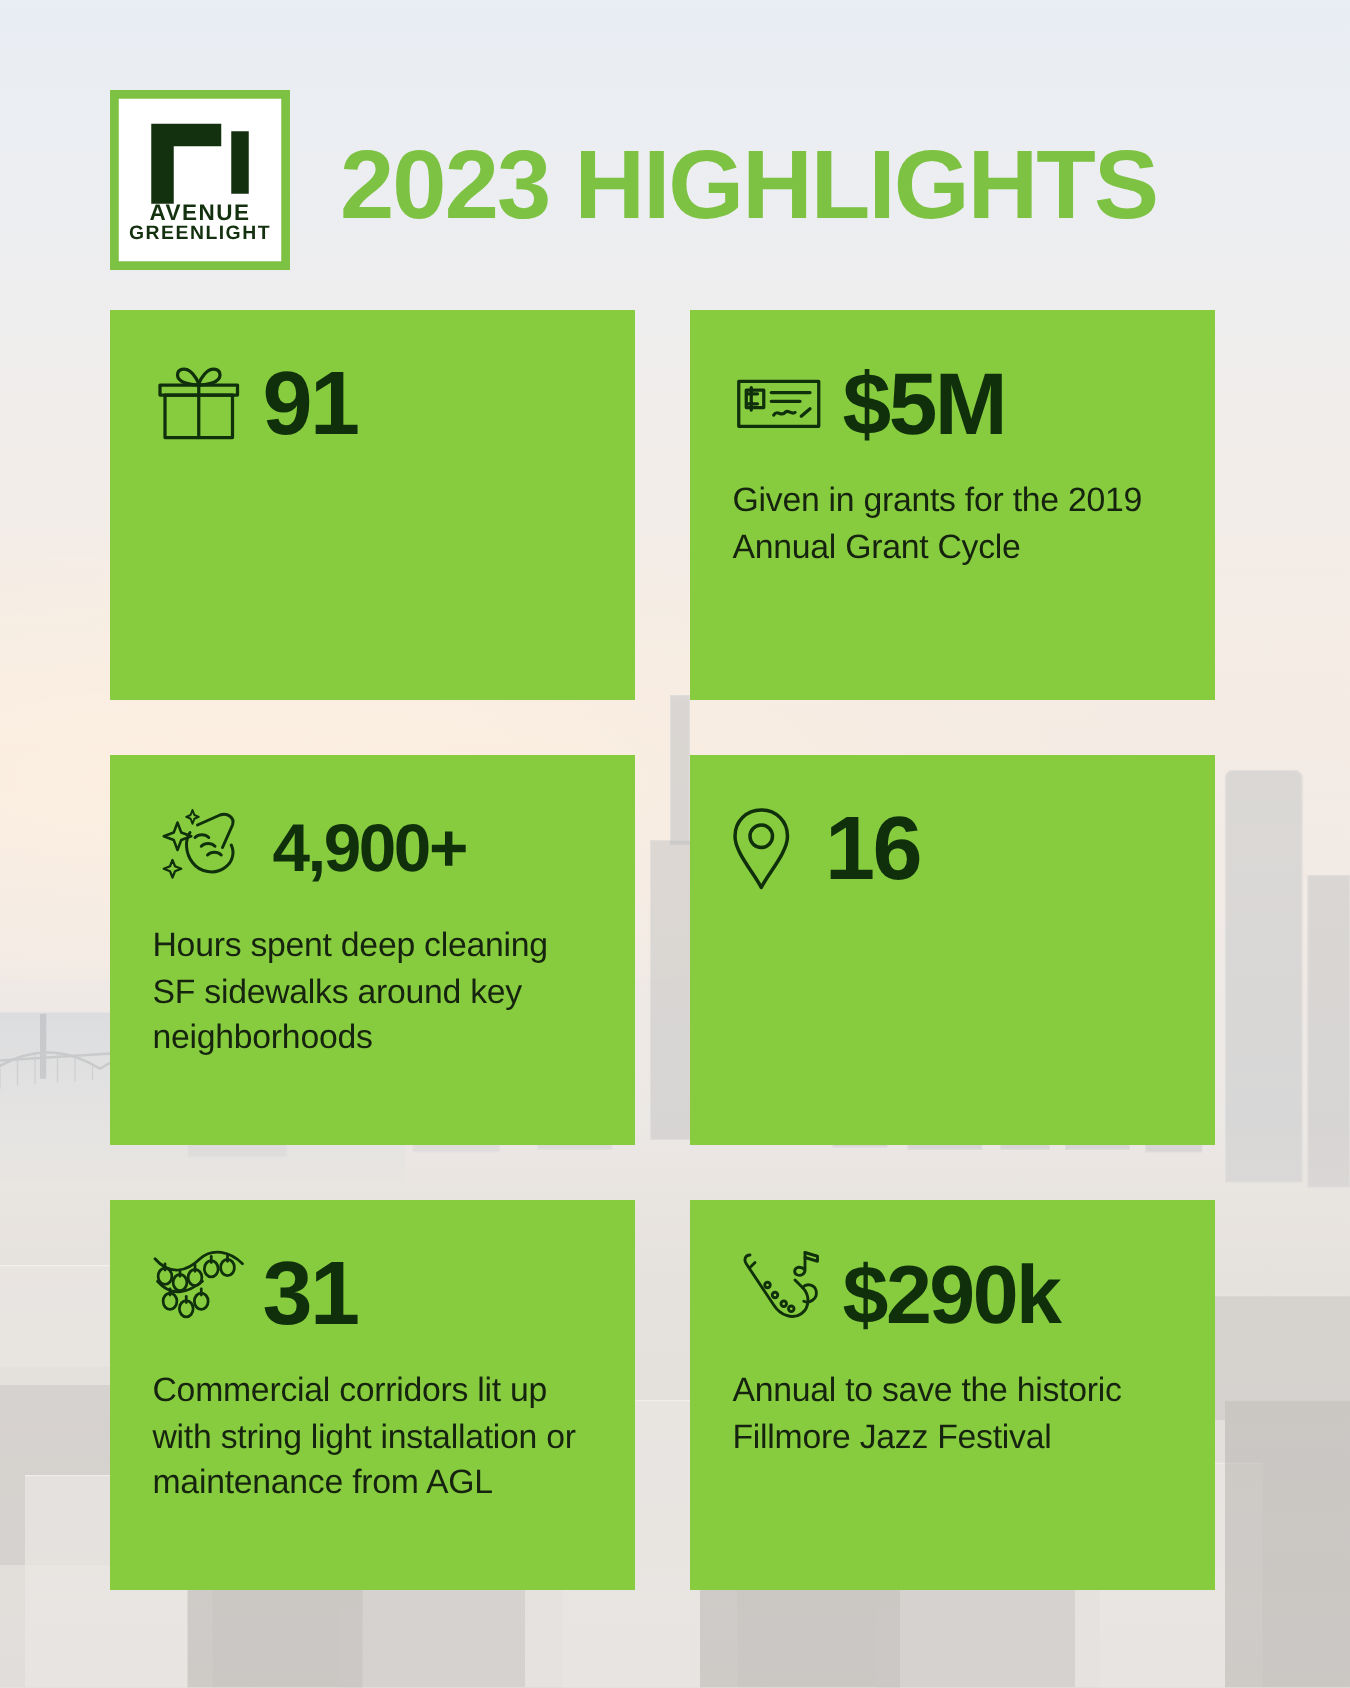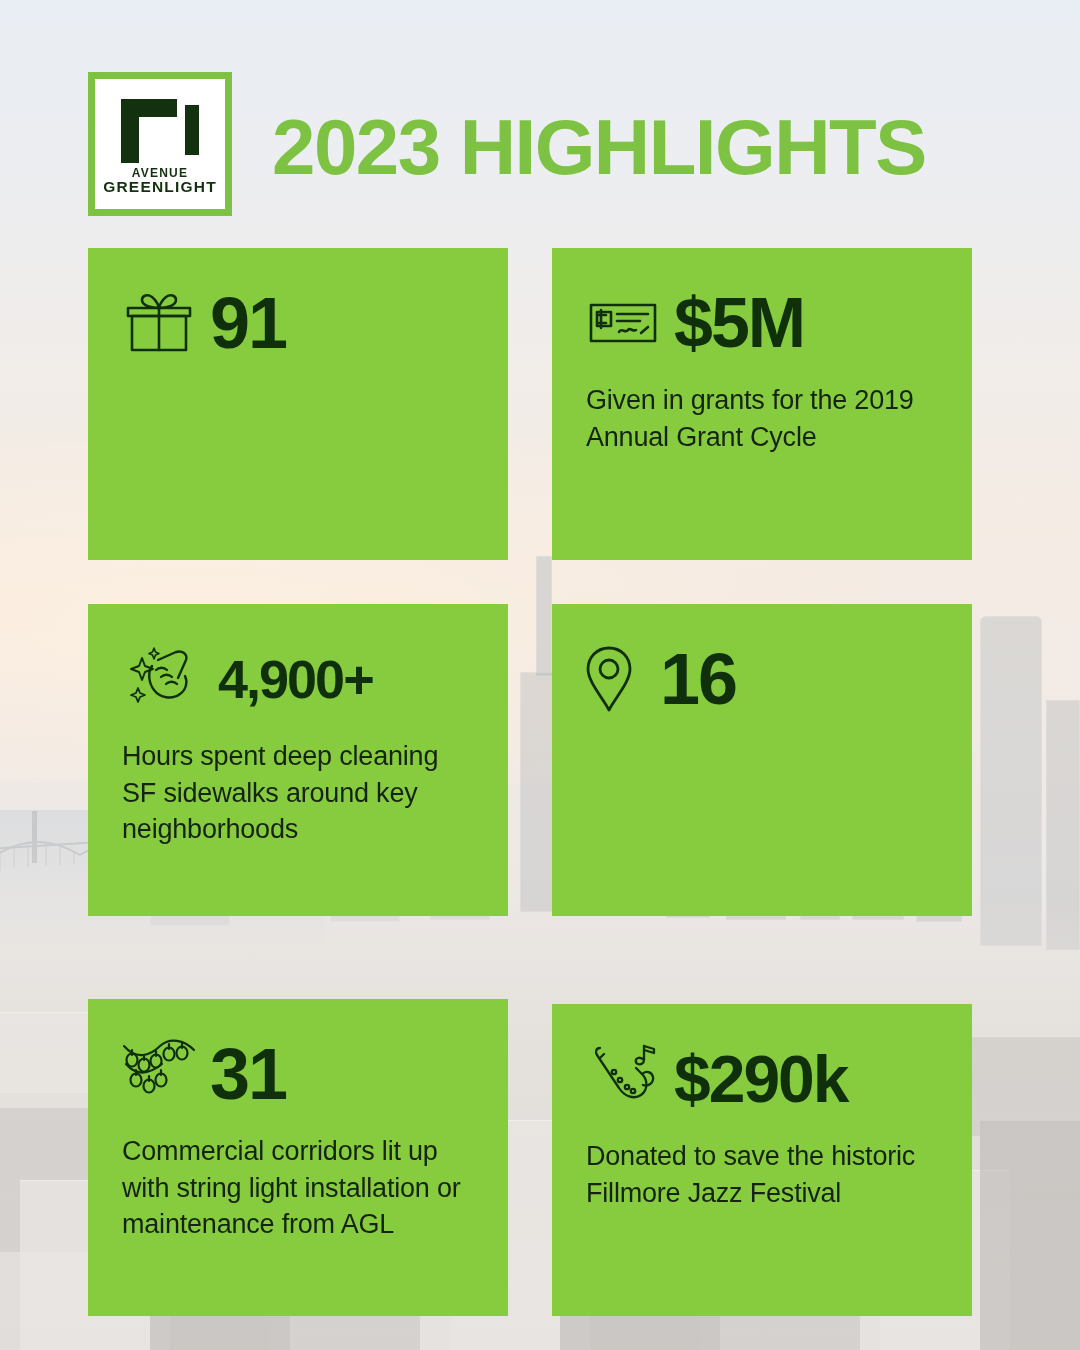--- a/index.html
+++ b/index.html
@@ -114,21 +114,21 @@
   .logo-text {
     position: absolute;
     left: 0; right: 0;
     bottom: 14px;
     text-align: center;
     color: #14310f;
     font-weight: 700;
     line-height: 1.02;
     letter-spacing: 1.2px;
   }
-  .logo-text .l1 { font-size: 12px; }
+  .logo-text .l1 { font-size: 18px; }
   .logo-text .l2 { font-size: 15.5px; text-align: center; }
 
   .title {
     color: #7dc242;
     font-size: 78px;
     font-weight: 700;
     letter-spacing: -1.5px;
     line-height: 1;
     white-space: nowrap;
     margin-top: 6px;
@@ -179,22 +179,22 @@
     font-size: 27px;
     line-height: 1.36;
     letter-spacing: -0.2px;
   }
 
   
   .card--events { min-height: 312px; }
   .card--grants { min-height: 312px; }
   .card--hours  { min-height: 312px; }
   .card--corridors { min-height: 312px; padding-left: 20px; }
-  .card--lights { min-height: 312px; margin-top: 39px; }
-  .card--jazz   { min-height: 312px; margin-top: 44px; }
+  .card--lights { min-height: 312px; }
+  .card--jazz   { min-height: 312px; }
 
   .card--hours .card-top { gap: 18px; padding-left: 4px; }
   .card--hours .stat { font-size: 54px; }
   .card--jazz .stat { font-size: 66px; }
   .card--grants .stat { font-size: 70px; }
 </style>
 </head>
 <body>
 
 <div class="bg">
@@ -375,17 +375,17 @@
             <circle cx="28" cy="30" r="2.2"></circle>
             <circle cx="34" cy="38" r="2.2"></circle>
             <circle cx="41" cy="45" r="2.2"></circle>
             <circle cx="47" cy="49" r="2.2"></circle>
             <path d="M58 4 L58 18 C58 21 55 23 52 22 C49 21 49 17 52 16 C54 15.4 56 16 58 18"></path>
             <path d="M58 4 L68 7 L68 11 L58 8"></path>
           </svg>
         </span>
         <span class="stat">$290k</span>
       </div>
-      <div class="desc">Donated to save the historic Fillmore Jazz Festival</div>
+      <div class="desc">Annual to save the historic Fillmore Jazz Festival</div>
     </div>
 
   </div>
 </div>
 
 </body></html>

